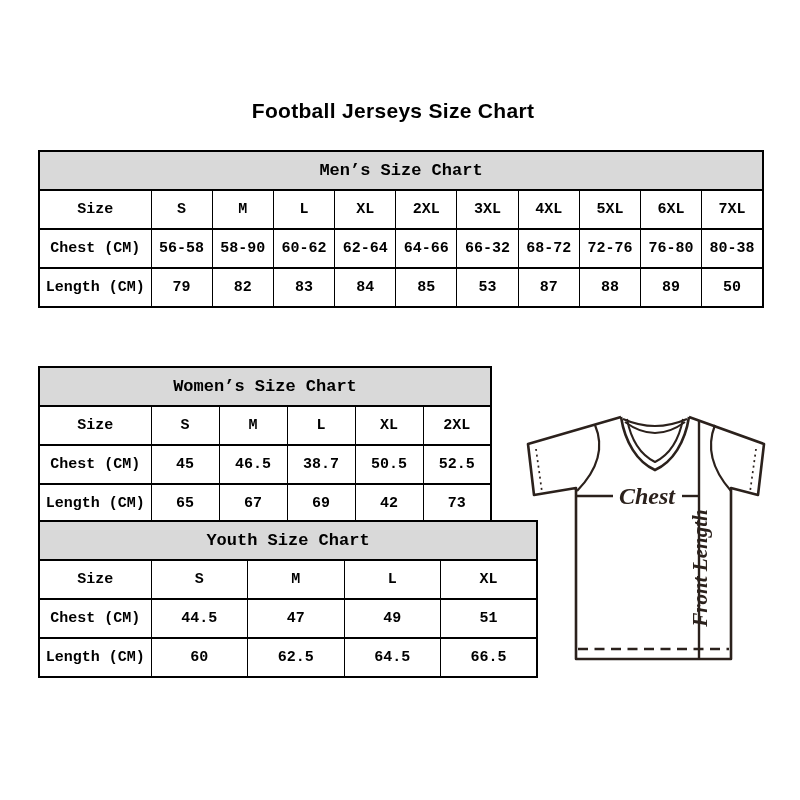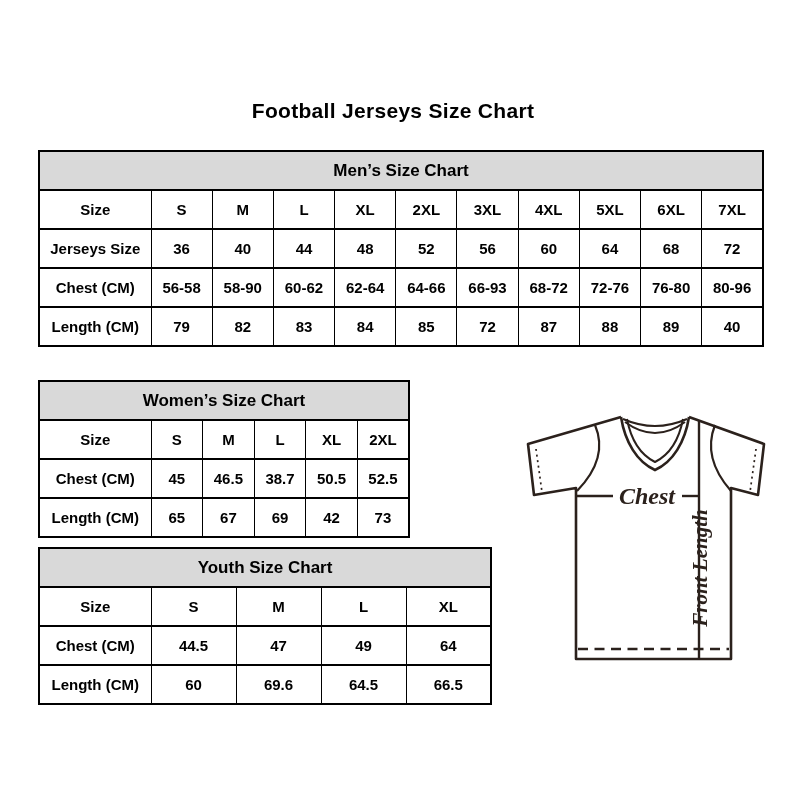--- a/index.html
+++ b/index.html
@@ -24,24 +24,25 @@
     font-weight: bold;
     color: #000;
     letter-spacing: 0.3px;
   }
   table.size-table {
     position: absolute;
     border-collapse: collapse;
     table-layout: fixed;
     background: #fff;
     border: 2px solid var(--border);
+    font-family: Liberation Mono, monospace;
   }
   #mens-table   { left: 38px; top: 150px; width: 726px; }
-  #womens-table { left: 38px; top: 380px; width: 372px; }
-  #youth-table  { left: 38px; top: 547px; width: 454px; }
+  #womens-table { left: 38px; top: 366px; width: 454px; }
+  #youth-table  { left: 38px; top: 520px; width: 500px; }
   .size-table col.label-col { width: 112px; }
   .size-table tr { height: 39px; }
   .size-table th, .size-table td {
     border: 1px solid var(--border);
     border-top-width: 2px;
     border-bottom-width: 2px;
     text-align: center;
     vertical-align: middle;
     font-weight: bold;
     font-size: 15px;
@@ -101,57 +102,44 @@
         <td>L</td>
         <td>XL</td>
         <td>2XL</td>
         <td>3XL</td>
         <td>4XL</td>
         <td>5XL</td>
         <td>6XL</td>
         <td>7XL</td>
       </tr>
       <tr>
-        <td>Jerseys Size</td>
-        <td>36</td>
-        <td>40</td>
-        <td>44</td>
-        <td>48</td>
-        <td>52</td>
-        <td>56</td>
-        <td>60</td>
-        <td>64</td>
-        <td>68</td>
-        <td>72</td>
-      </tr>
-      <tr>
         <td>Chest (CM)</td>
         <td>56-58</td>
         <td>58-90</td>
         <td>60-62</td>
         <td>62-64</td>
         <td>64-66</td>
-        <td>66-93</td>
+        <td>66-32</td>
         <td>68-72</td>
         <td>72-76</td>
         <td>76-80</td>
-        <td>80-96</td>
+        <td>80-38</td>
       </tr>
       <tr>
         <td>Length (CM)</td>
         <td>79</td>
         <td>82</td>
         <td>83</td>
         <td>84</td>
         <td>85</td>
-        <td>72</td>
+        <td>53</td>
         <td>87</td>
         <td>88</td>
         <td>89</td>
-        <td>40</td>
+        <td>50</td>
       </tr>
     </tbody>
 </table>
 
 <table id="womens-table" class="size-table">
     <colgroup>
       <col class="label-col">
       <col>
       <col>
       <col>
@@ -210,26 +198,26 @@
         <td>S</td>
         <td>M</td>
         <td>L</td>
         <td>XL</td>
       </tr>
       <tr>
         <td>Chest (CM)</td>
         <td>44.5</td>
         <td>47</td>
         <td>49</td>
-        <td>64</td>
+        <td>51</td>
       </tr>
       <tr>
         <td>Length (CM)</td>
         <td>60</td>
-        <td>69.6</td>
+        <td>62.5</td>
         <td>64.5</td>
         <td>66.5</td>
       </tr>
     </tbody>
 </table>
 
 <div class="jersey-wrap">
   <svg viewBox="0 0 266 266" xmlns="http://www.w3.org/2000/svg">
 
     <path class="jersey-stroke" stroke-width="2.6" stroke-linejoin="round" d="M 105,11 L 12,38 L 18,89 L 60,82 L 60,253 L 215,253 L 215,82 L 242,89 L 248,38 L 173,11"></path>

